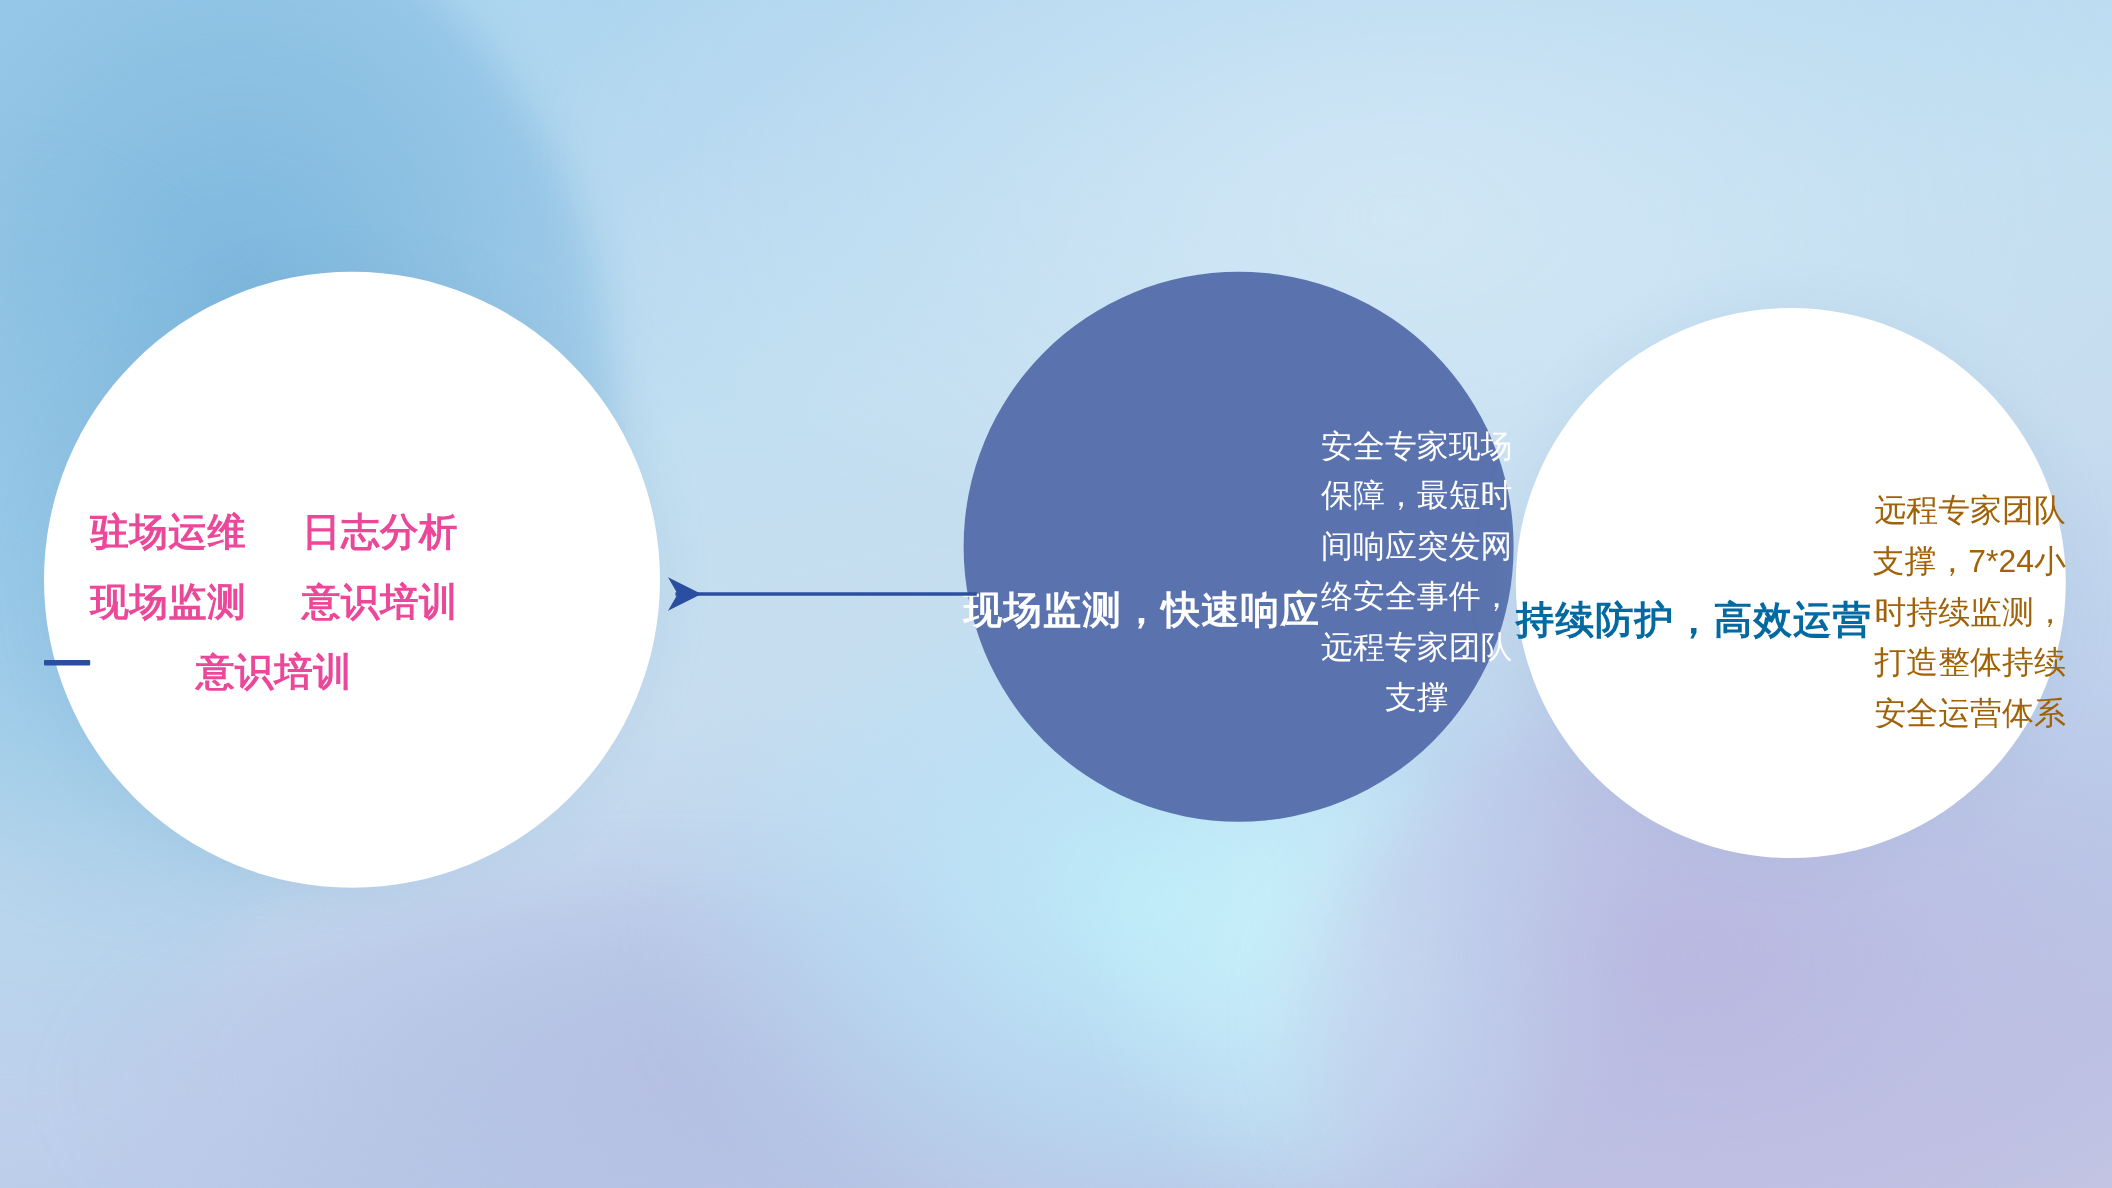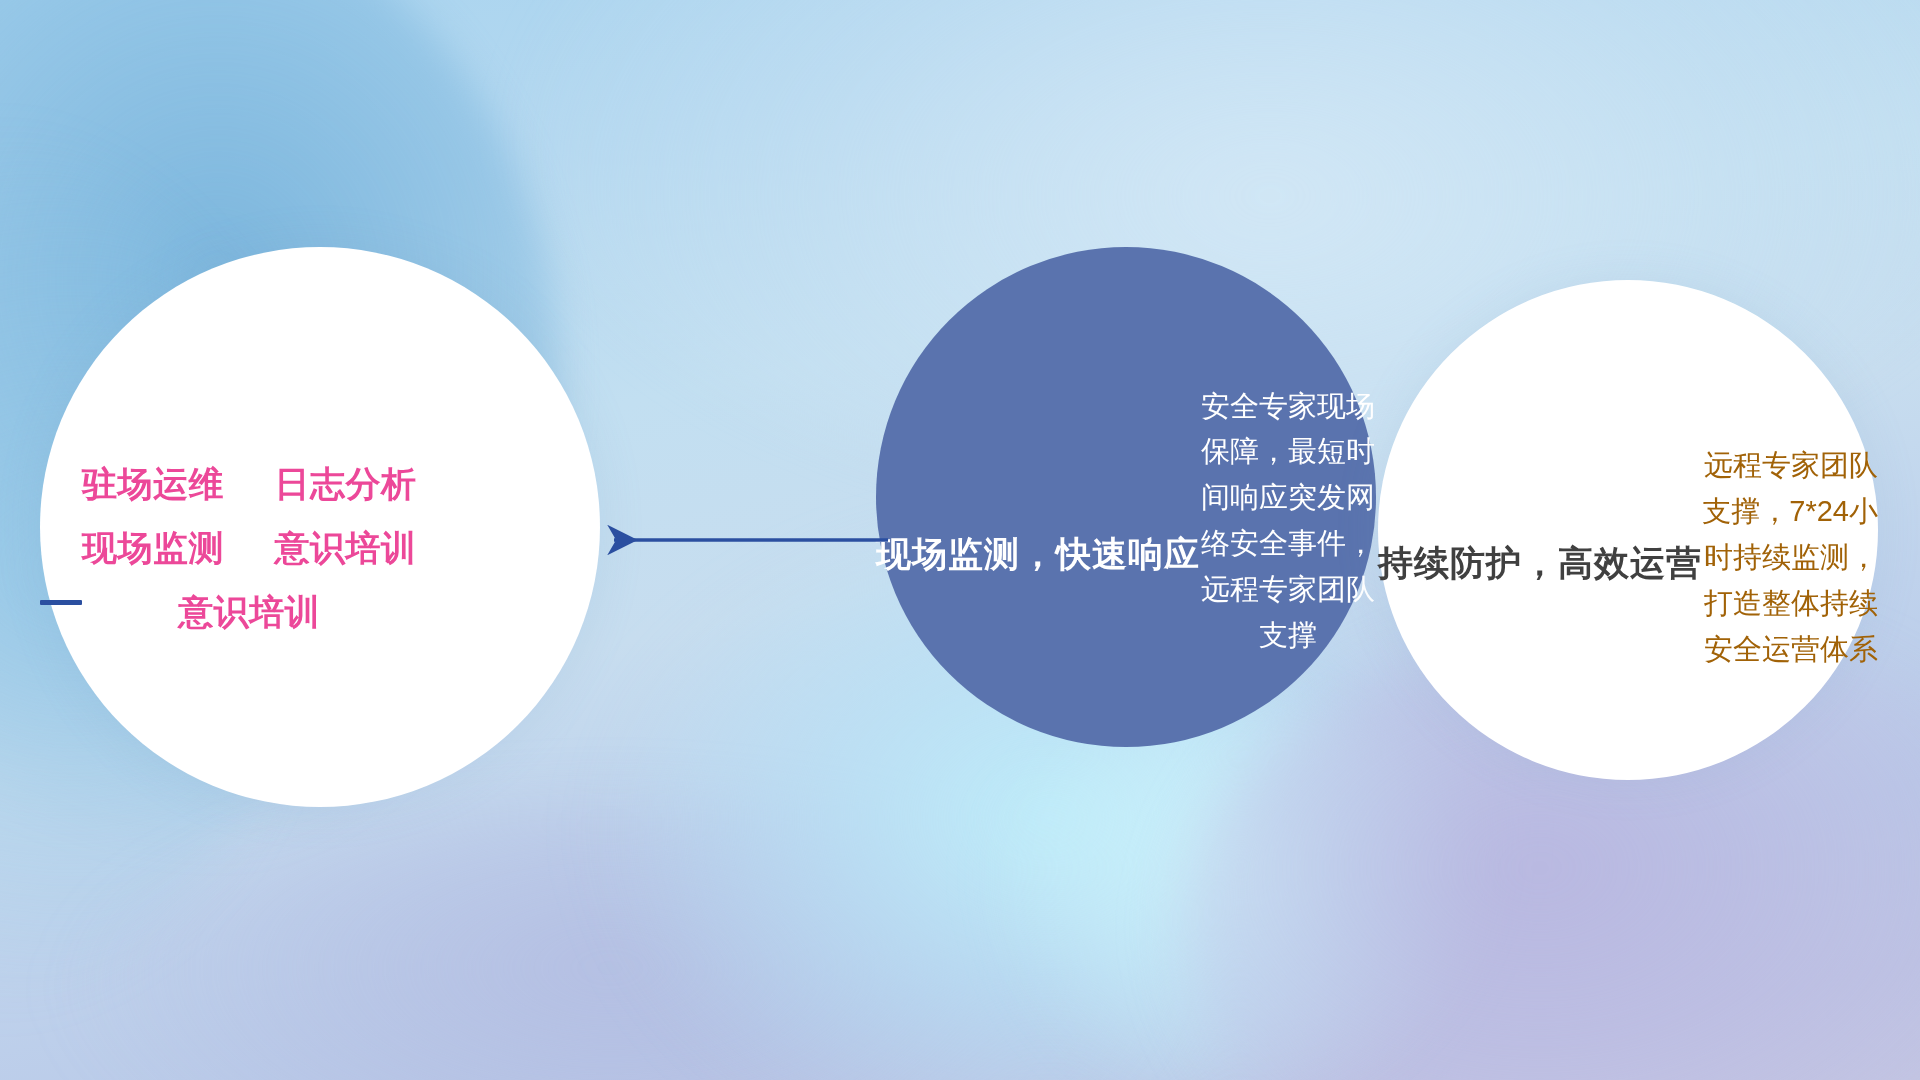--- a/index.html
+++ b/index.html
@@ -170,21 +170,21 @@
 
   
   #circle-right {
     left: 1378px; top: 280px;
     width: 500px; height: 500px;
     background: #ffffff;
     box-shadow: 0 0 46px rgba(120,160,200,.14);
     z-index: 5;
   }
   #circle-right .c-title {
-    color: #404040;
+    color: #0369a1;
     font-weight: bold;
     font-size: 35px;
     letter-spacing: 1px;
     margin-top: 66px;
     white-space: nowrap;
   }
   #circle-right .c-body {
     color: #a16207;
     font-size: 29px;
     line-height: 1.58;

